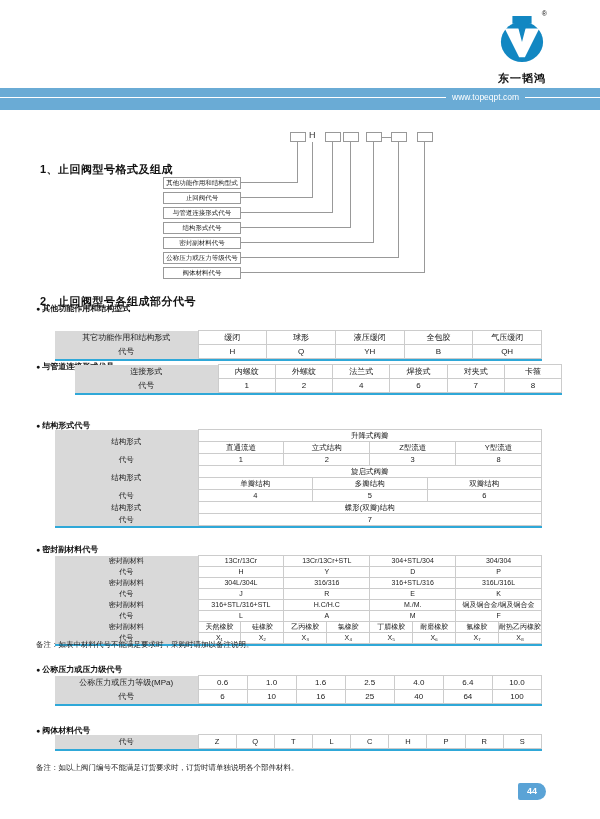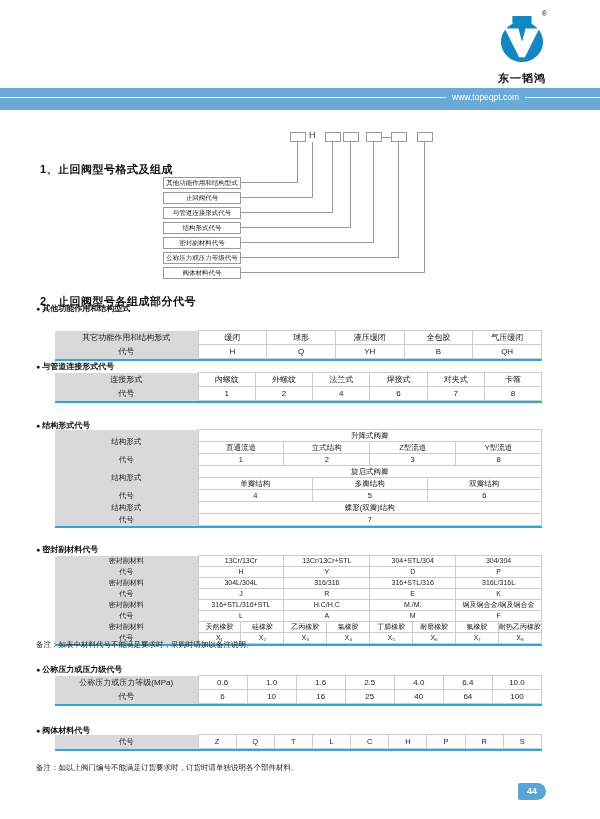--- a/index.html
+++ b/index.html
@@ -123,21 +123,21 @@
             <td>B</td>
             <td>QH</td>
           </tr>
     </tbody>
       </table>
   </div>
 
   <div class="bullet" style="top:361px;">
     <span class="dot">●</span><span>与管道连接形式代号</span>
   </div>
-  <div class="twrap" style="top:372px;">
+  <div class="twrap" style="top:364px;margin-left:20px;">
     <table class="tbl">
         <colgroup>
           <col style="width:143px">
           <col>
           <col>
           <col>
           <col>
           <col>
           <col>
         </colgroup>

